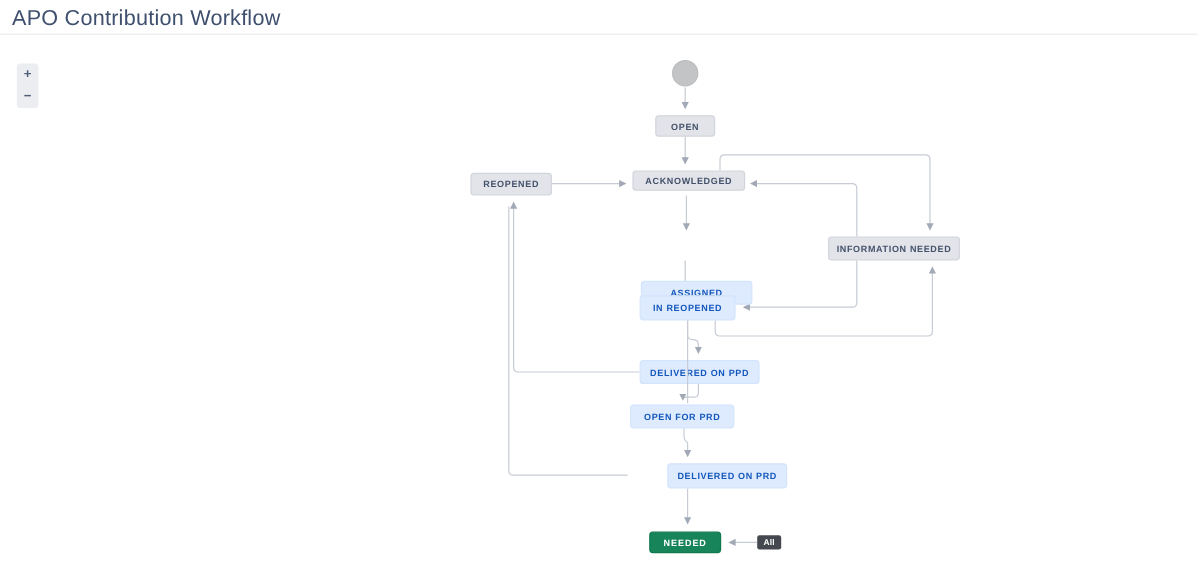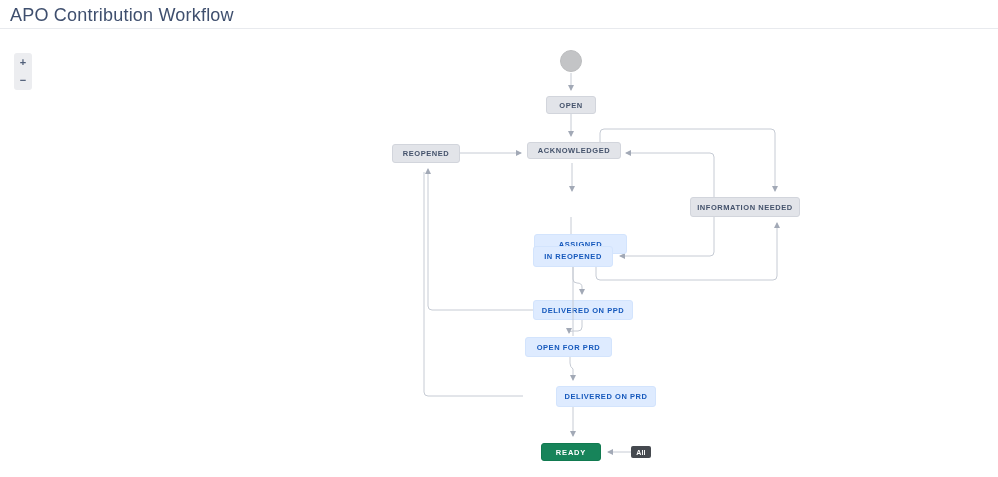--- a/index.html
+++ b/index.html
@@ -107,21 +107,21 @@
     <div class="node gray" style="left:690px; top:168px; width:110px; height:20px;">INFORMATION NEEDED</div>
 
     <div class="node blue" style="left:533px; top:217px; width:80px; height:21px;">IN REOPENED</div>
 
     <div class="node blue" style="left:533px; top:271px; width:100px; height:20px;">DELIVERED ON PPD</div>
 
     <div class="node blue" style="left:525px; top:308px; width:87px; height:20px;">OPEN FOR PRD</div>
 
     <div class="node blue" style="left:523px; top:357px; width:100px; height:21px;margin-left:33px;">DELIVERED ON PRD</div>
 
-    <div class="node green" style="left:541px; top:414px; width:60px; height:18px;">READY</div>
+    <div class="node green" style="left:541px; top:414px; width:60px; height:18px;">NEEDED</div>
 
     <div class="all-badge" style="left:631px; top:417px; width:20px; height:12px;">All</div>
   </div>
 
   <svg class="edges-over" width="998" height="448" viewBox="0 29 998 448">
     <g fill="none" stroke="#c6cbd4" stroke-width="1">
       <path d="M573,267 V336"></path>
     </g>
   </svg>
 

